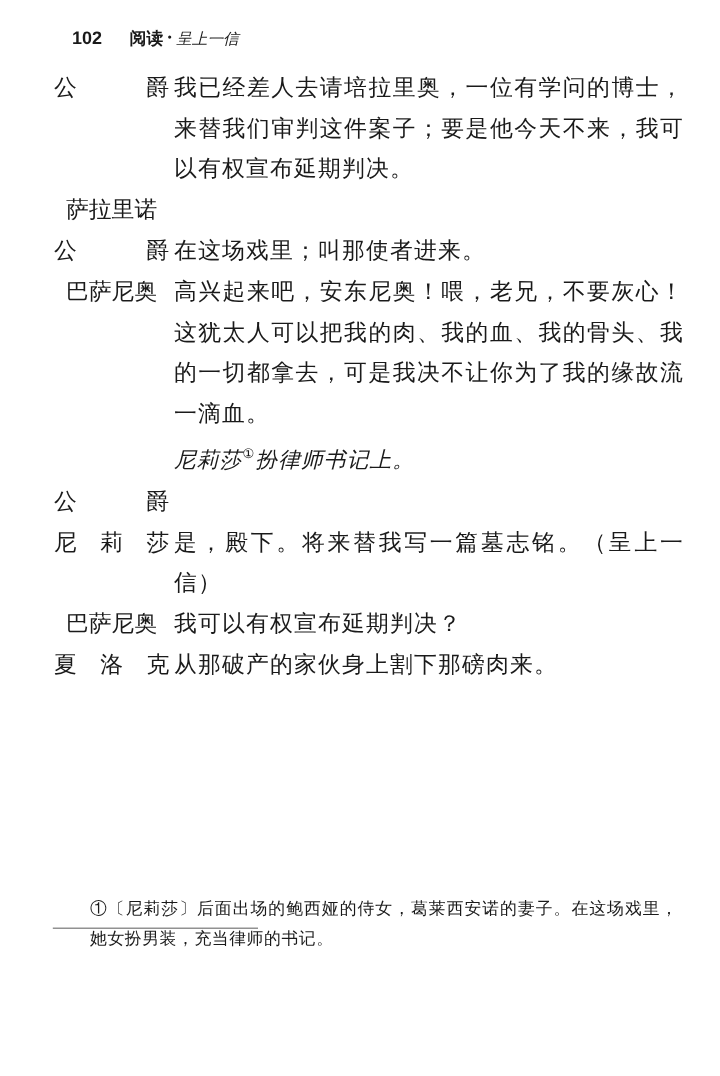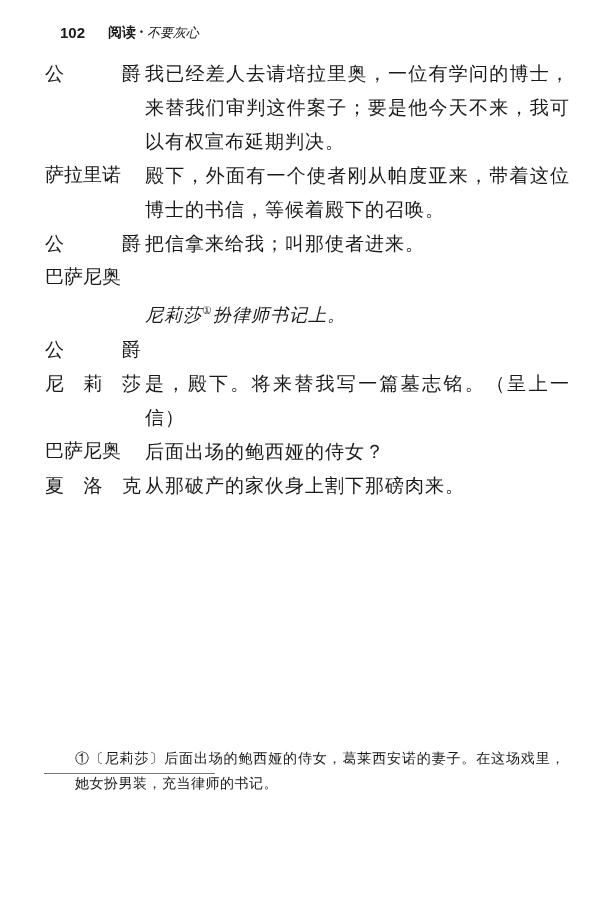--- a/index.html
+++ b/index.html
@@ -6,62 +6,62 @@
   body { width: 600px; height: 897px; position: relative; overflow: hidden;
          font-family: "DejaVu Serif", "Liberation Serif", serif; color: #1a1a1a; }
   .header { position: absolute; top: 24px; left: 60px; height: 20px; display: flex; align-items: flex-start; }
   .page-num { font-family: "Liberation Sans", "DejaVu Sans", sans-serif; font-weight: bold; font-size: 15px; width: 48px; }
   .section { font-family: Liberation Mono, monospace; font-weight: bold; font-size: 14px; }
   .dot { font-size: 14px; margin: 0 3px; font-weight: bold; }
   .unit { font-family: "DejaVu Serif", serif; font-size: 13px; font-style: italic; }
   .script { position: absolute; top: 56px; left: 45px; width: 525px; }
   .entry { display: flex; font-size: 19px; line-height: 34px; }
   .speaker { width: 100px; flex: 0 0 100px; display: flex; justify-content: space-between; padding-right: 4px; box-sizing: border-box; }
-  .speaker.four { justify-content: flex-start; letter-spacing: 0; font-family: Liberation Serif, serif; }
+  .speaker.four { justify-content: center; letter-spacing: 0; }
   .speech { flex: 1; text-align: justify; text-align-last: left; letter-spacing: 1px; }
   .stage { padding-left: 100px; font-size: 18px; line-height: 34px; font-style: italic; letter-spacing: 1px; }
   .stage sup { font-size: 11px; font-style: normal; }
   .divider { position: absolute; top: 773px; left: 44px; width: 171px; height: 1px; background: #777; }
   .footnote { position: absolute; top: 746px; left: 75px; width: 490px; font-size: 14px; line-height: 25px; letter-spacing: 0.5px; text-align: justify; }
 </style>
 </head>
 <body>
 
 <div class="header">
   <span class="page-num">102</span>
   <span class="section">阅读</span>
   <span class="dot">·</span>
-  <span class="unit">不要灰心</span>
+  <span class="unit">呈上一信</span>
 </div>
 
 <div class="script">
   <div class="entry">
     <div class="speaker">
       <span>公</span>
       <span>爵</span>
     </div>
     <div class="speech">我已经差人去请培拉里奥，一位有学问的博士，来替我们审判这件案子；要是他今天不来，我可以有权宣布延期判决。</div>
   </div>
   <div class="entry">
     <div class="speaker four">
       <span>萨拉里诺</span>
     </div>
-    <div class="speech">殿下，外面有一个使者刚从帕度亚来，带着这位博士的书信，等候着殿下的召唤。</div>
   </div>
   <div class="entry">
     <div class="speaker">
       <span>公</span>
       <span>爵</span>
     </div>
-    <div class="speech">把信拿来给我；叫那使者进来。</div>
+    <div class="speech">在这场戏里；叫那使者进来。</div>
   </div>
   <div class="entry">
     <div class="speaker four">
       <span>巴萨尼奥</span>
     </div>
+    <div class="speech">高兴起来吧，安东尼奥！喂，老兄，不要灰心！这犹太人可以把我的肉、我的血、我的骨头、我的一切都拿去，可是我决不让你为了我的缘故流一滴血。</div>
   </div>
 
   <div class="stage">
     <span>尼莉莎</span><sup>①</sup><span>扮律师书记上。</span>
   </div>
 
   <div class="entry">
     <div class="speaker">
       <span>公</span>
       <span>爵</span>
@@ -72,21 +72,21 @@
       <span>尼</span>
       <span>莉</span>
       <span>莎</span>
     </div>
     <div class="speech">是，殿下。将来替我写一篇墓志铭。（呈上一信）</div>
   </div>
   <div class="entry">
     <div class="speaker four">
       <span>巴萨尼奥</span>
     </div>
-    <div class="speech">后面出场的鲍西娅的侍女？</div>
+    <div class="speech">我可以有权宣布延期判决？</div>
   </div>
   <div class="entry">
     <div class="speaker">
       <span>夏</span>
       <span>洛</span>
       <span>克</span>
     </div>
     <div class="speech">从那破产的家伙身上割下那磅肉来。</div>
   </div>
 </div>

